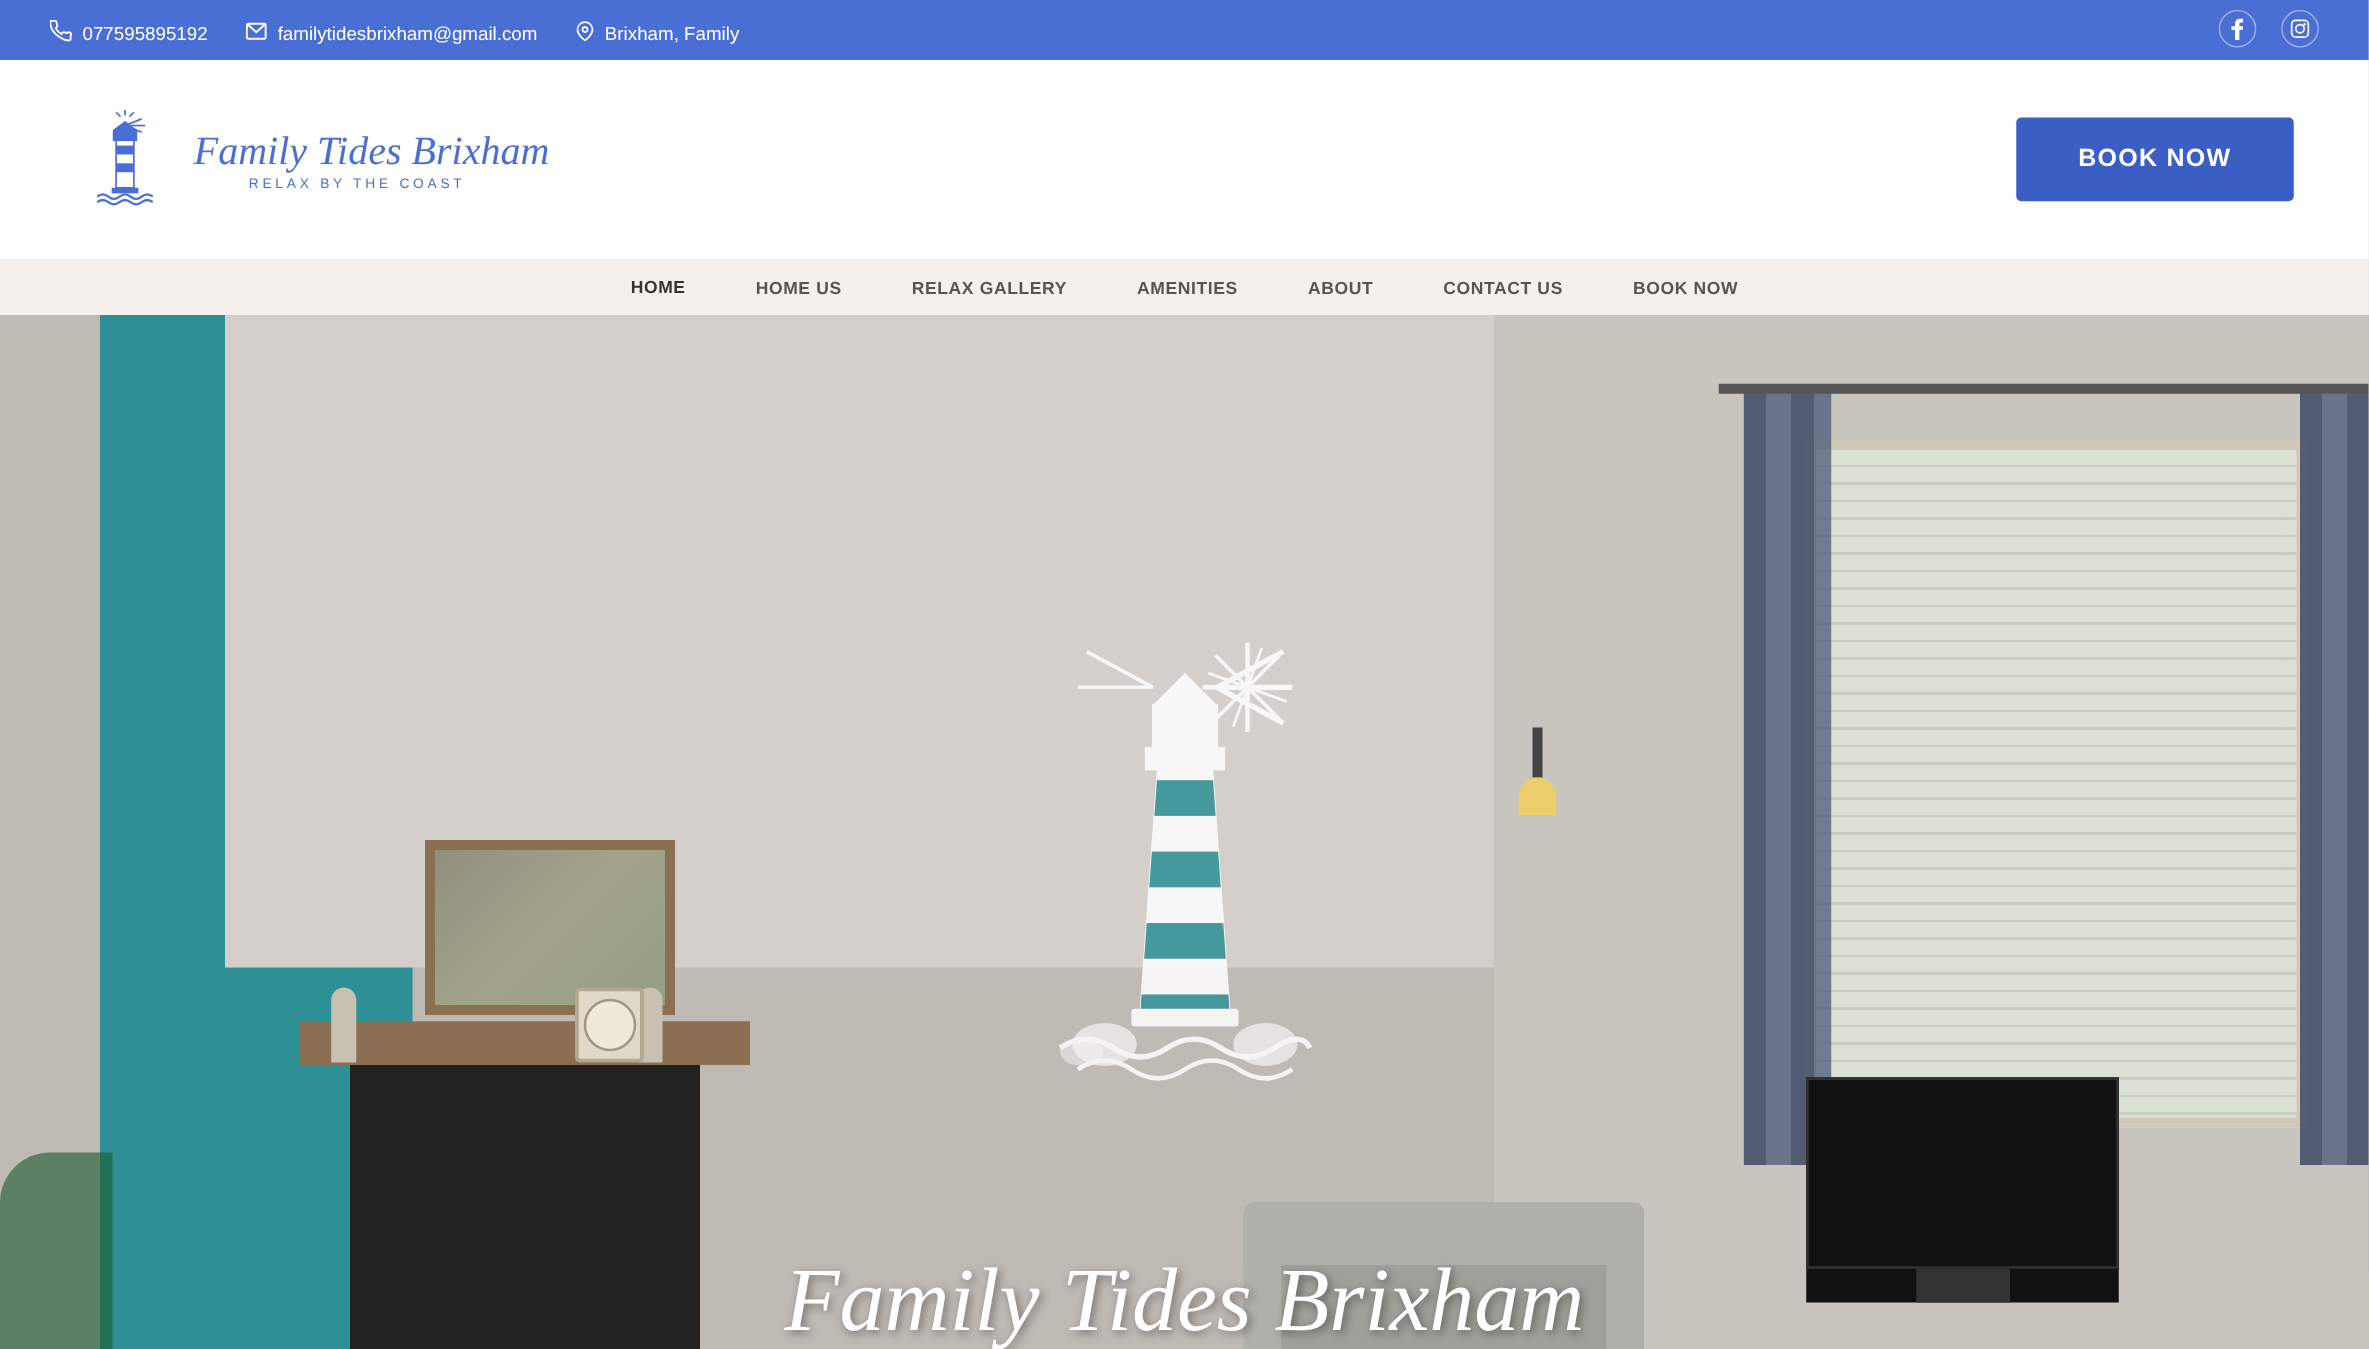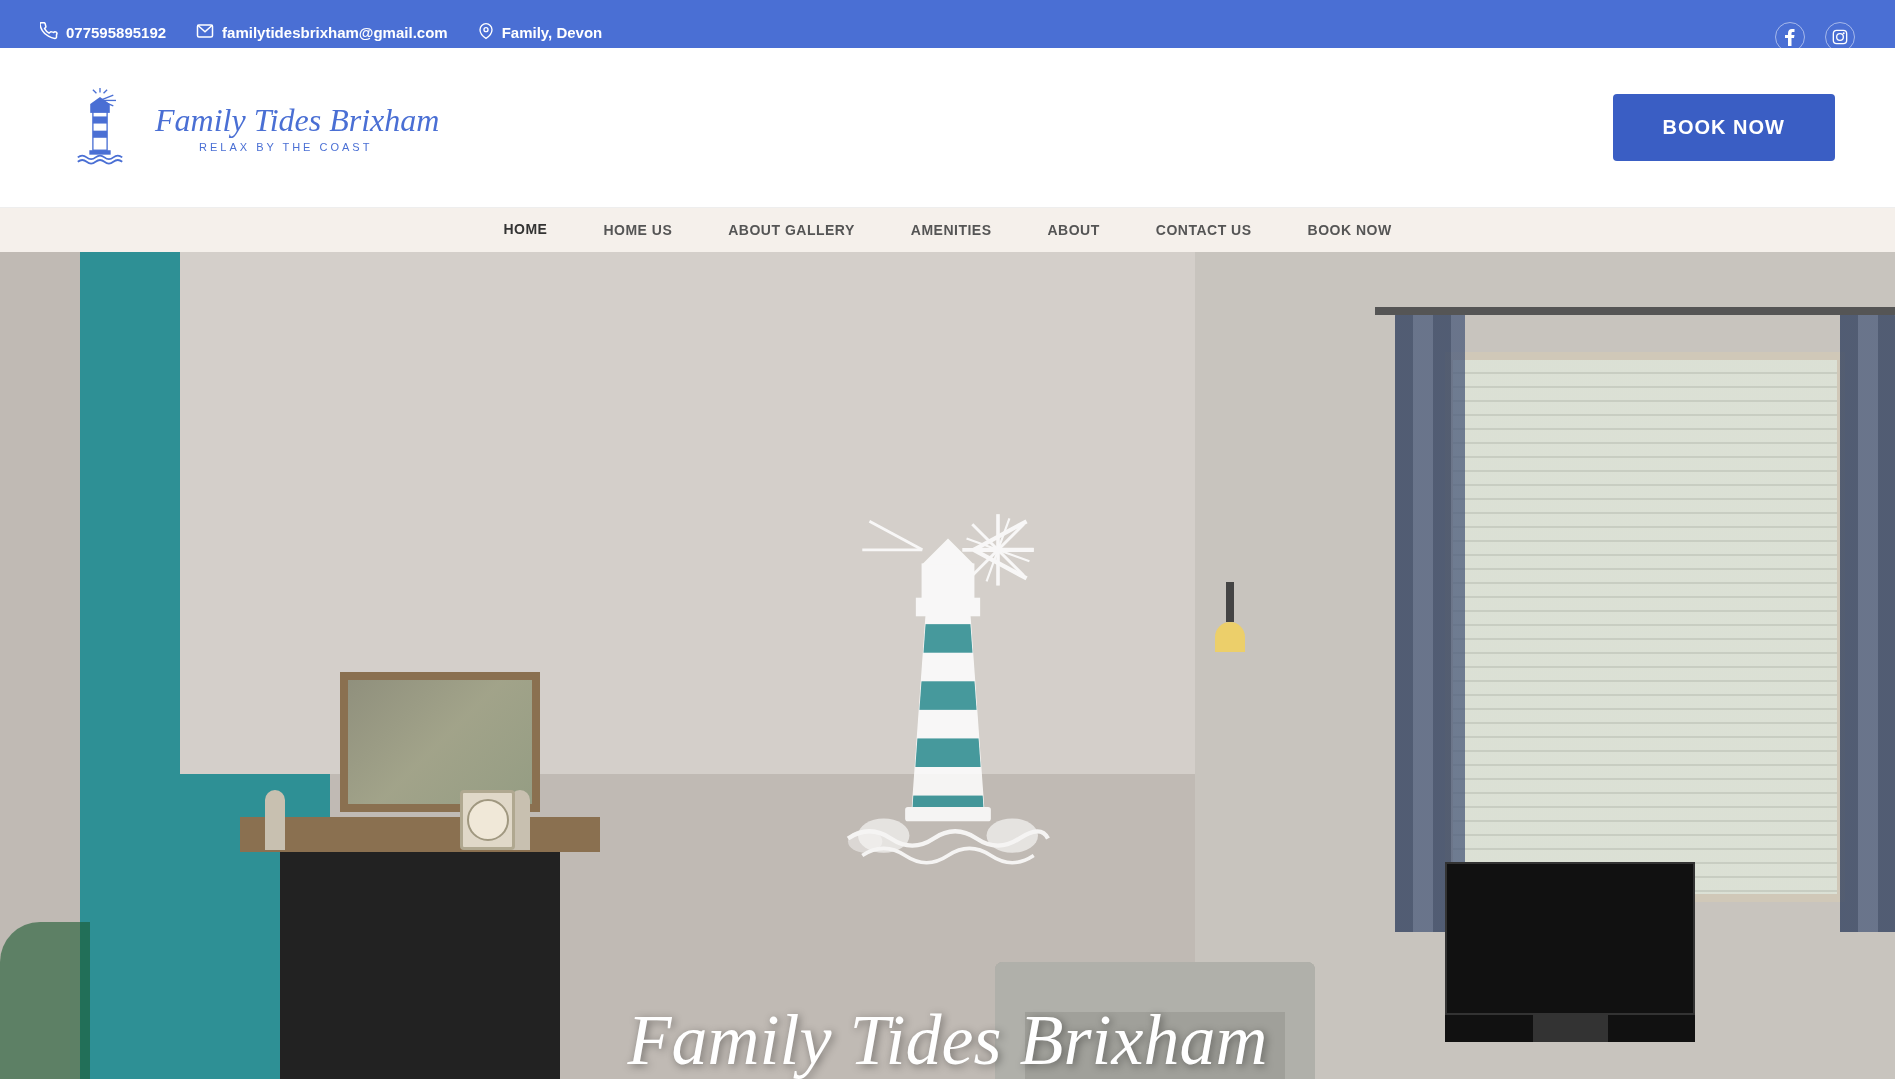--- a/index.html
+++ b/index.html
@@ -3,25 +3,24 @@
   <meta charset="utf-8">
   <style>
     * { margin: 0; padding: 0; box-sizing: border-box; }
     body { font-family: 'Arial', sans-serif; width: 1895px; overflow-x: hidden; }
 
     
     .top-bar {
       background-color: #4a6fd4;
       color: white;
       display: flex;
-      align-items: flex-start;
+      align-items: flex-end;
       justify-content: space-between;
-      padding: 22px 40px;
+      padding: 10px 40px;
       height: 48px;
-      font-weight: bold;
     }
     .top-bar-left {
       display: flex;
       align-items: center;
       gap: 30px;
     }
     .top-bar-item {
       display: flex;
       align-items: center;
       gap: 8px;
@@ -245,21 +244,21 @@
       </span>
       <span>familytidesbrixham@gmail.com</span>
     </div>
     <div class="top-bar-item">
       <span>
         <svg width="16" height="18" viewBox="0 0 24 24" fill="none" stroke="white" stroke-width="2">
           <path d="M21 10c0 7-9 13-9 13s-9-6-9-13a9 9 0 0118 0z"></path>
           <circle cx="12" cy="10" r="3"></circle>
         </svg>
       </span>
-      <span>Family, Devon</span>
+      <span>Brixham, Family</span>
     </div>
   </div>
   <div class="top-bar-right">
     <div class="social-icon">
       <svg width="10" height="18" viewBox="0 0 10 18" fill="white">
         <path d="M6.5 18V10H9l.5-3H6.5V5.5C6.5 4.7 6.7 4 8 4h1.5V1.1C9.2 1 8.2 1 7 1 4.5 1 3 2.5 3 5.2V7H0v3h3v8h3.5z"></path>
       </svg>
     </div>
     <div class="social-icon">
       <svg width="16" height="16" viewBox="0 0 24 24" fill="none" stroke="white" stroke-width="2">
@@ -301,21 +300,21 @@
       <span class="logo-title">Family Tides Brixham</span>
       <span class="logo-subtitle">RELAX BY THE COAST</span>
     </div>
   </div>
   <button class="book-now-btn">BOOK NOW</button>
 </div>
 
 <nav class="nav-bar">
   <a class="nav-item active">HOME</a>
   <a class="nav-item">HOME US</a>
-  <a class="nav-item">ABOUT GALLERY</a>
+  <a class="nav-item">RELAX GALLERY</a>
   <a class="nav-item">AMENITIES</a>
   <a class="nav-item">ABOUT</a>
   <a class="nav-item">CONTACT US</a>
   <a class="nav-item">BOOK NOW</a>
 </nav>
 
 <div class="hero">
 
   <div class="room-scene">
 

